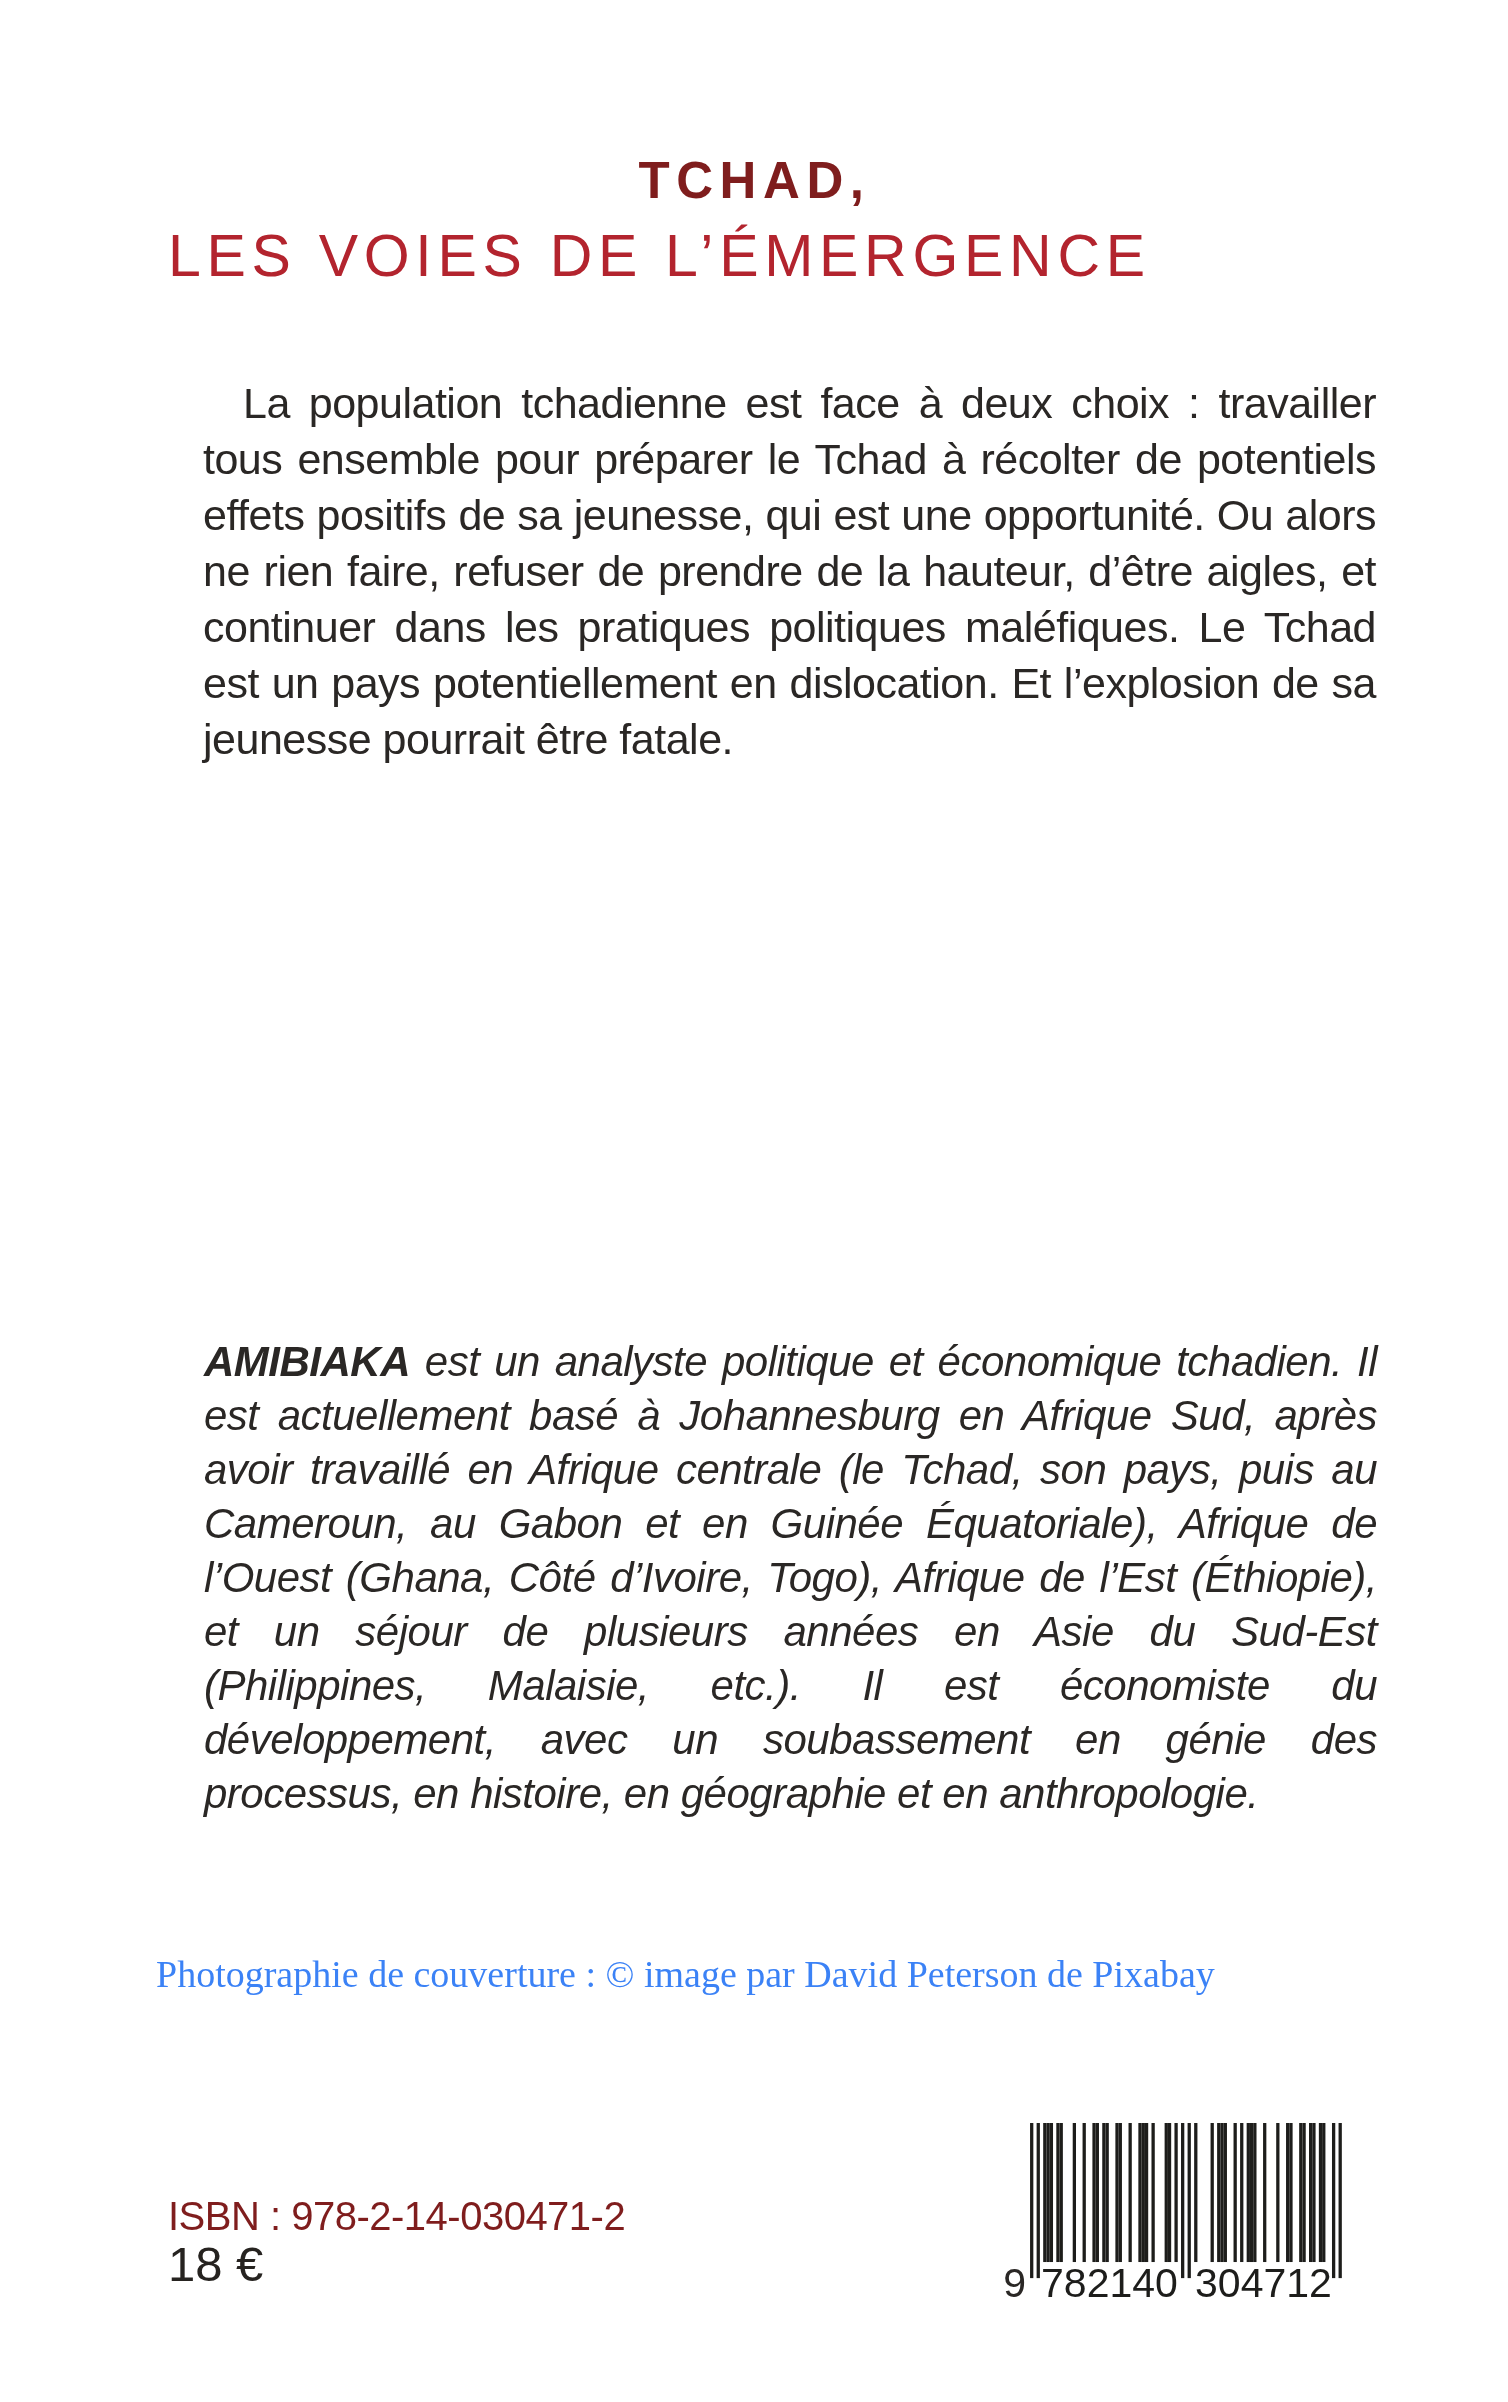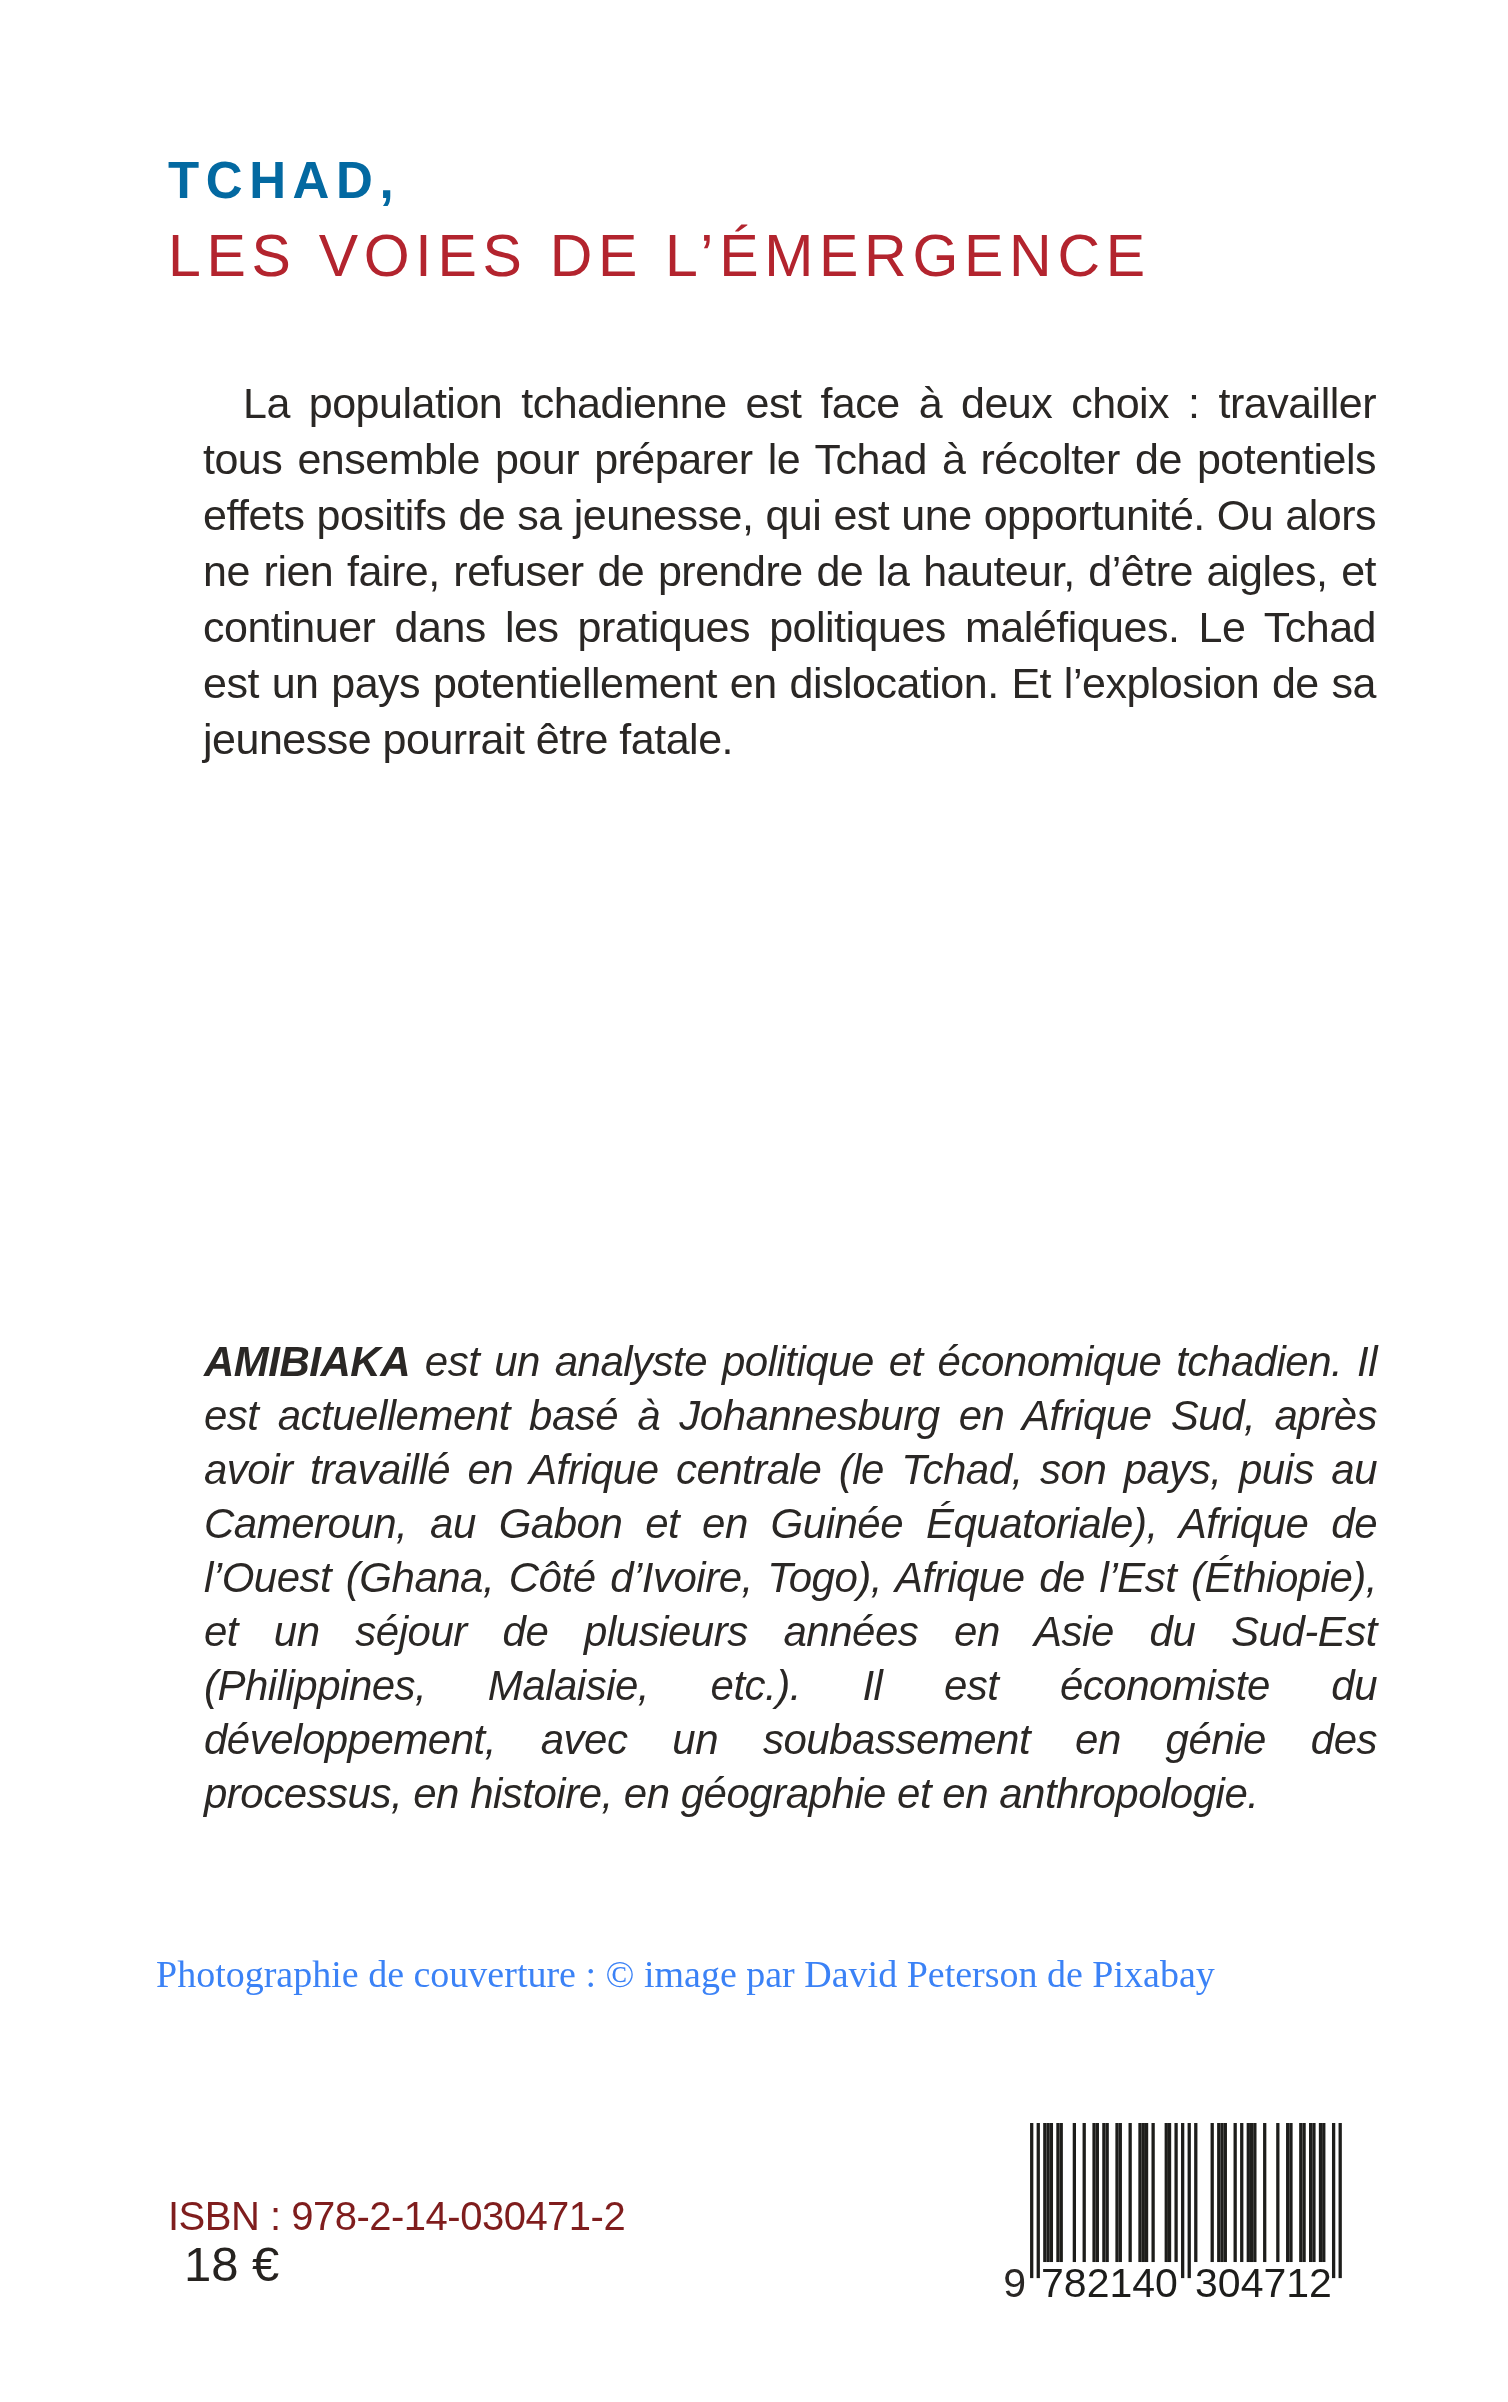--- a/index.html
+++ b/index.html
@@ -8,24 +8,25 @@
     width:1508px;height:2403px;
     background:#ffffff;
     overflow:hidden;
     font-family:"Liberation Sans",sans-serif;
     color:#2a2725;
   }
   .abs{position:absolute;}
   
   .title-line1{
     left:168px;width:1173px;top:154px;
+    text-align:center;
     font-size:51px;line-height:53px;
     font-weight:bold;
     letter-spacing:6.6px;
-    color:#0369a1;
+    color:#7f1d1d;
   }
   .title-line2{
     left:168px;width:1173px;top:226px;
     text-align:left;
     font-size:59px;line-height:61px;
     font-weight:normal;
     letter-spacing:5.7px;
     color:#b3242e;
   }
   
@@ -62,21 +63,20 @@
   .isbn{
     left:168px;top:2194px;
     font-size:40px;line-height:44px;
     letter-spacing:-0.5px;
     color:#7f1d1d;
   }
   .price{
     left:168px;top:2237px;
     font-size:49px;line-height:55px;
     color:#262320;
-    margin-left:16px;
   }
   
   .barcode{
     left:1003px;top:2123px;
     width:350px;height:180px;
   }
   .barcode svg{position:absolute;left:26.5px;top:0;}
   .bc-digit-row span{color:#1d1d1b;}
   .bc-first{
     position:absolute;left:0px;top:140px;width:23px;

